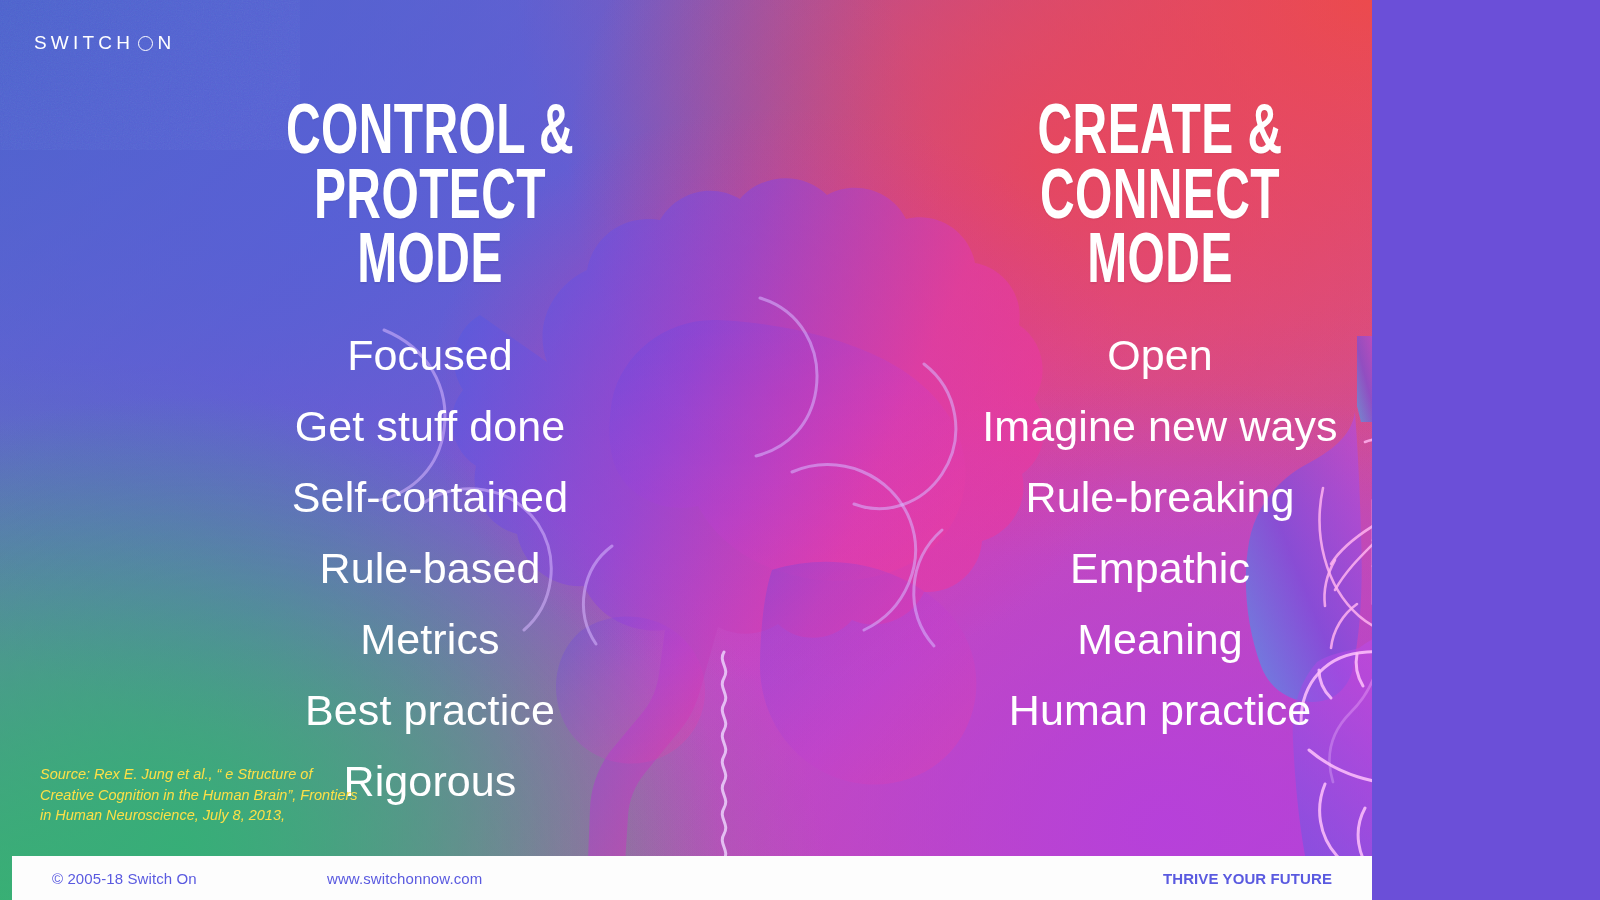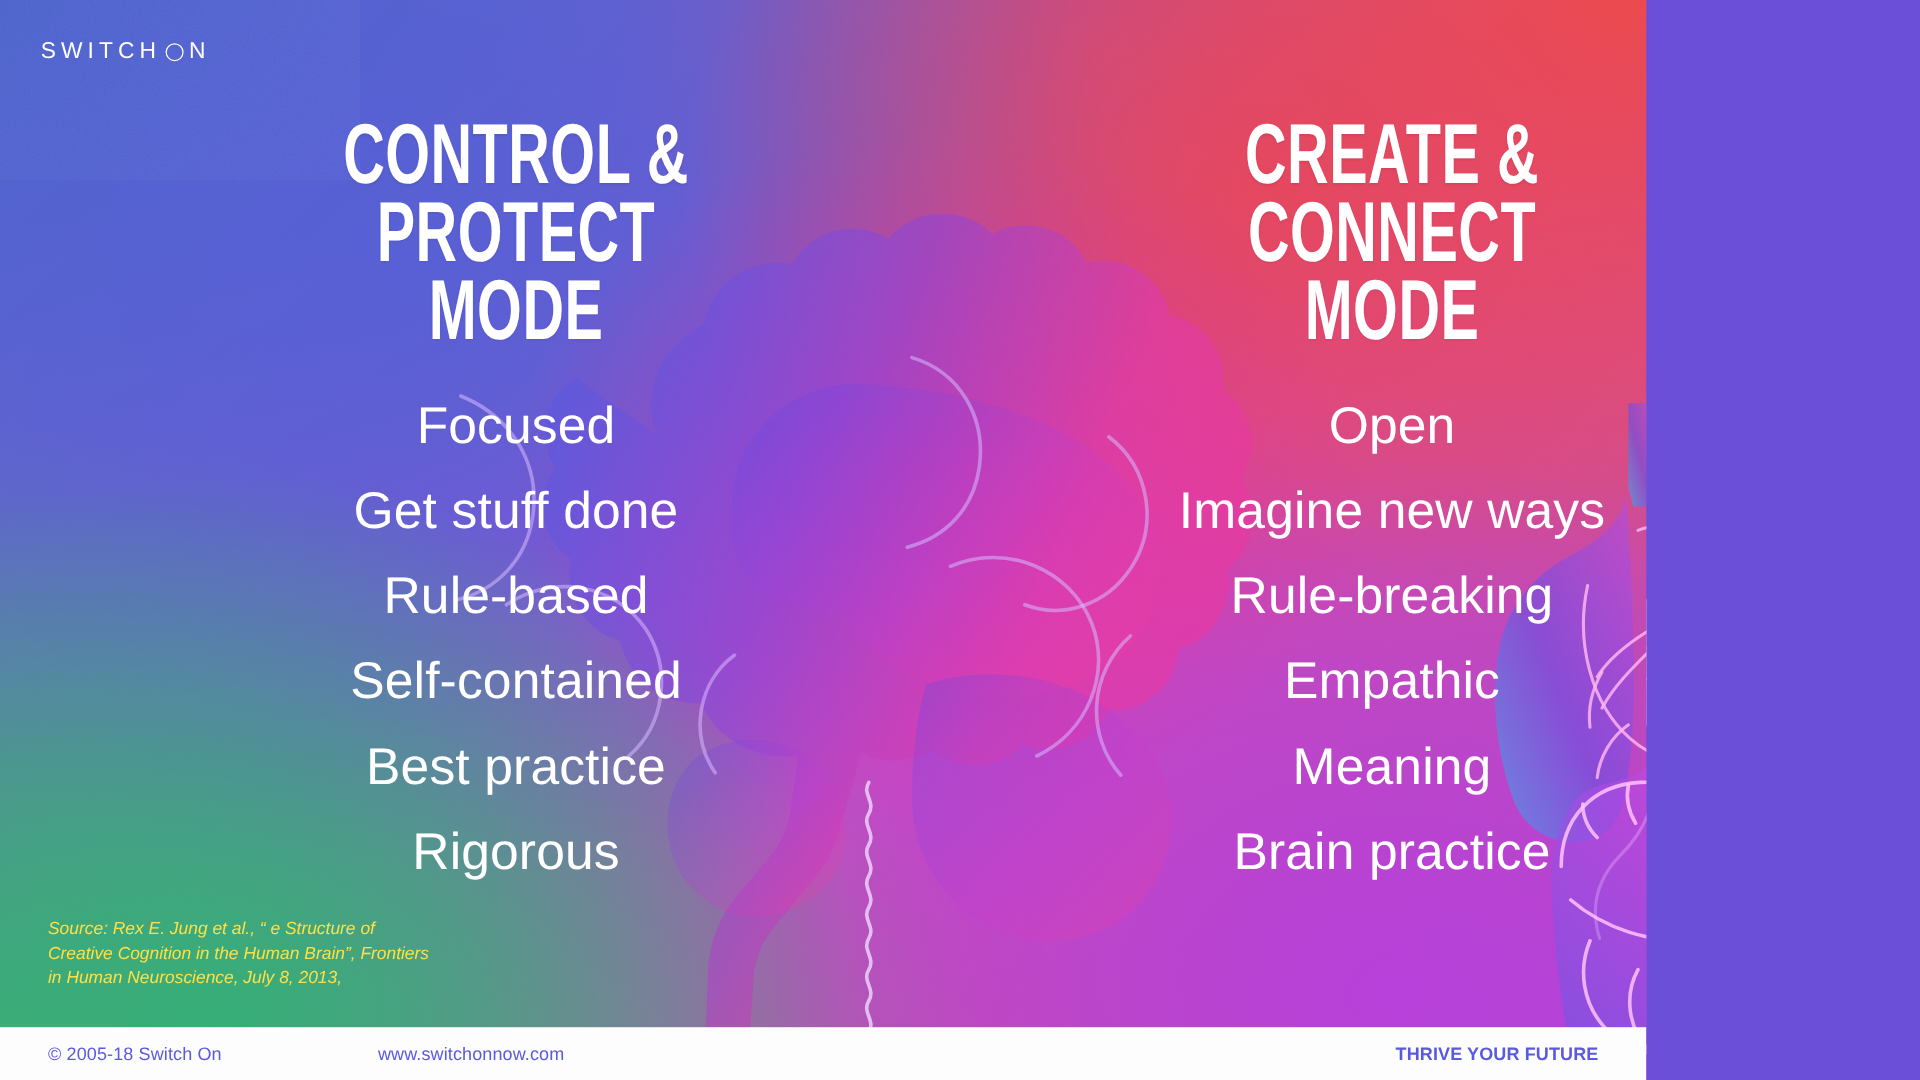--- a/index.html
+++ b/index.html
@@ -94,21 +94,21 @@
     text-align:center;
   }
 
   .source{
     position:absolute;left:40px;top:764px;width:400px;
     color:#fde047;font-size:14.5px;line-height:1.42;font-style:italic;font-weight:500;
     white-space:pre-line;
   }
 
   .footer{
-    position:absolute;left:0;right:0;bottom:0;height:44px;
+    position:absolute;left:12px;right:0;bottom:0;height:44px;
     background:#fdfdfd;display:flex;align-items:center;
   }
   .footer span{font-size:15px;color:#5a5ae0;letter-spacing:.1px;}
   .f-copy{position:absolute;left:40px;}
   .f-url{position:absolute;left:315px;}
   .f-tag{position:absolute;right:40px;font-weight:700;letter-spacing:.4px;color:#4f4fe0;}
 </style>
 </head>
 <body>
 
@@ -315,37 +315,38 @@
     <span class="ring"></span>
     <span>N</span>
   </div>
 
   <div class="col col-left">
     <div class="heading">CONTROL &amp; PROTECT
 MODE</div>
     <div class="list">
       <div class="list-item">Focused</div>
       <div class="list-item">Get stuff done</div>
+      <div class="list-item">Self-contained</div>
       <div class="list-item">Rule-based</div>
-      <div class="list-item">Self-contained</div>
+      <div class="list-item">Metrics</div>
       <div class="list-item">Best practice</div>
       <div class="list-item">Rigorous</div>
     </div>
   </div>
 
   <div class="col col-right">
     <div class="heading">CREATE &amp; CONNECT
 MODE</div>
     <div class="list">
       <div class="list-item">Open</div>
       <div class="list-item">Imagine new ways</div>
       <div class="list-item">Rule-breaking</div>
       <div class="list-item">Empathic</div>
       <div class="list-item">Meaning</div>
-      <div class="list-item">Brain practice</div>
+      <div class="list-item">Human practice</div>
     </div>
   </div>
 
   <div class="source">Source: Rex E. Jung et al., “ e Structure of
 Creative Cognition in the Human Brain”, Frontiers
 in Human Neuroscience, July 8, 2013,</div>
 
   <div class="footer">
     <span class="f-copy">© 2005-18 Switch On</span>
     <span class="f-url">www.switchonnow.com</span>

